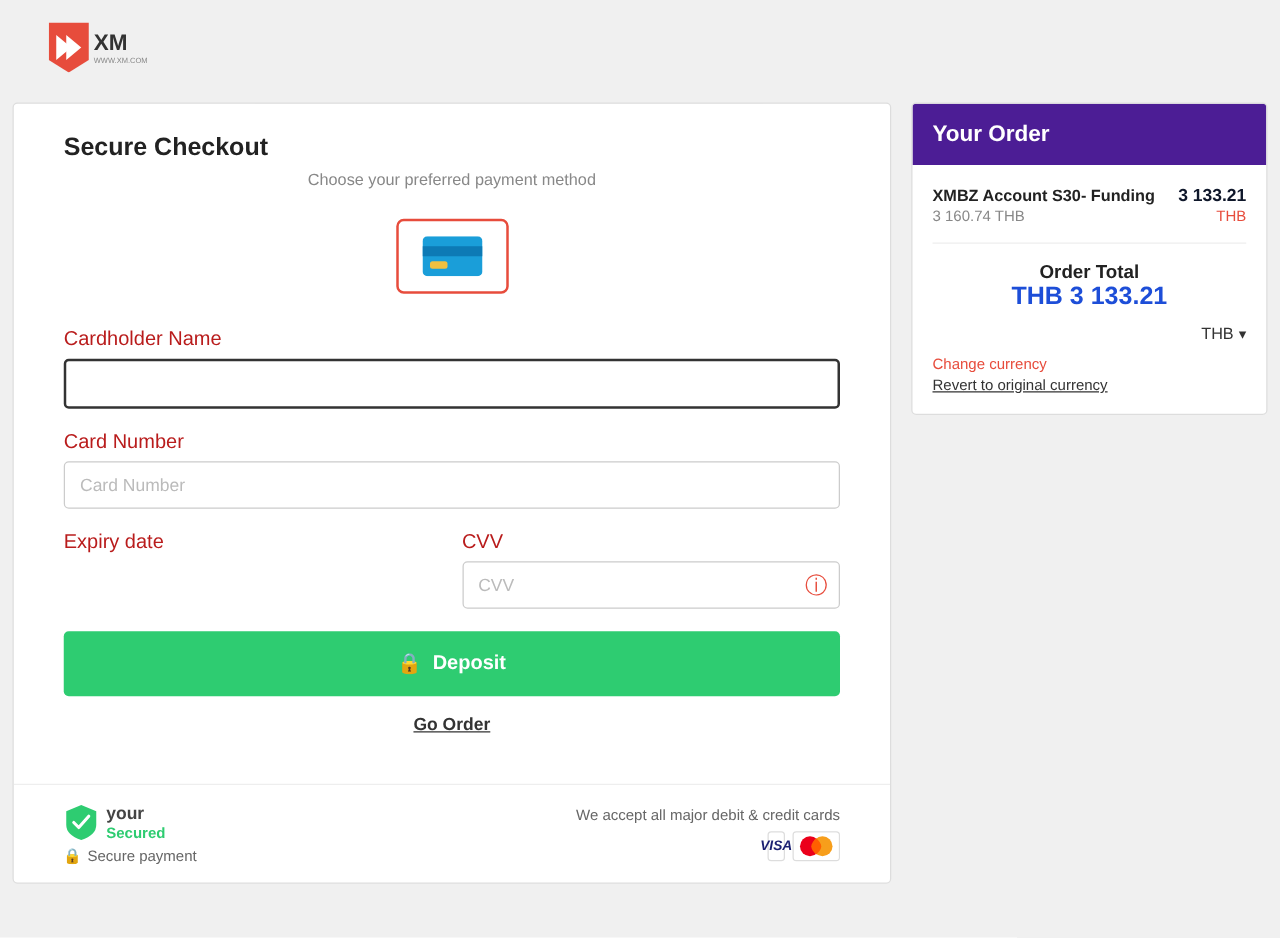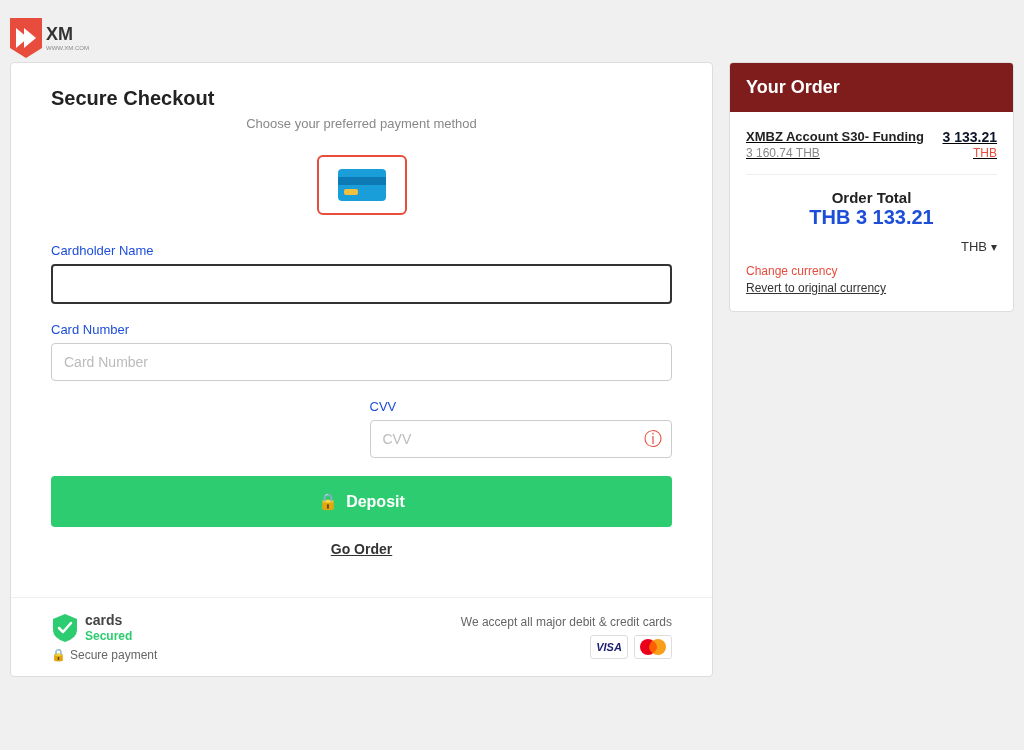--- a/index.html
+++ b/index.html
@@ -9,23 +9,24 @@
       min-height: 750px;
       padding: 10px;
     }
 
     .page-wrapper {
       max-width: 1024px;
       margin: 0 auto;
     }
 
     .header {
-      padding: 8px 0 4px 0;
+      padding: 8px 0 24px 0;
       display: flex;
       align-items: flex-end;
+      margin-left: 29px;
     }
 
     .logo-container {
       display: flex;
       align-items: center;
     }
 
     .logo-xm {
       width: 90px;
       height: 40px;
@@ -87,22 +88,22 @@
       width: 48px;
       height: 32px;
     }
 
     .form-group {
       margin-bottom: 18px;
     }
 
     .form-label {
       display: block;
-      font-size: 13px;
-      color: #1d4ed8;
+      font-size: 16px;
+      color: #b91c1c;
       margin-bottom: 6px;
     }
 
     .form-input {
       width: 100%;
       padding: 10px 12px;
       border: 1px solid #ccc;
       border-radius: 4px;
       font-size: 14px;
       color: #333;
@@ -236,21 +237,21 @@
       margin-bottom: 6px;
     }
 
     .card-logos {
       display: flex;
       gap: 6px;
       justify-content: flex-end;
     }
 
     .visa-badge {
-      width: 38px;
+      width: 14px;
       height: 24px;
       background: #fff;
       border: 1px solid #ddd;
       border-radius: 3px;
       display: flex;
       align-items: center;
       justify-content: center;
       font-size: 11px;
       font-weight: bold;
       color: #1a1f71;
@@ -272,42 +273,41 @@
     
     .order-panel {
       width: 285px;
       background: #fff;
       border: 1px solid #ddd;
       border-radius: 4px;
       overflow: hidden;
     }
 
     .order-header {
-      background: #7f1d1d;
+      background: #4c1d95;
       padding: 14px 16px;
     }
 
     .order-header-title {
       color: #fff;
       font-size: 18px;
       font-weight: bold;
     }
 
     .order-body {
       padding: 16px;
     }
 
     .order-item {
       display: flex;
       justify-content: space-between;
       align-items: flex-end;
       padding-bottom: 14px;
       border-bottom: 1px solid #eee;
       margin-bottom: 14px;
-      text-decoration: underline;
     }
 
     .order-item-left {
       flex: 1;
     }
 
     .order-item-name {
       font-size: 13px;
       font-weight: bold;
       color: #222;
@@ -442,20 +442,21 @@
           <input type="text" class="form-input active-field" placeholder="" style="">
         </div>
 
         <div class="form-group">
           <label class="form-label">Card Number</label>
           <input type="text" class="form-input" placeholder="Card Number" style="">
         </div>
 
         <div class="form-row">
           <div class="form-group">
+            <label class="form-label">Expiry date</label>
           </div>
           <div class="form-group">
             <label class="form-label">CVV</label>
             <div class="cvv-wrapper">
               <input type="text" class="form-input" placeholder="CVV" style="">
               <span class="cvv-help-icon">ⓘ</span>
             </div>
           </div>
         </div>
 
@@ -471,21 +472,21 @@
       <div class="checkout-footer">
         <div class="nuvei-section">
           <div>
             <div class="nuvei-logo">
 
               <svg class="nuvei-shield" viewBox="0 0 28 32" xmlns="http://www.w3.org/2000/svg">
                 <path d="M14,2 L26,7 L26,18 Q26,26 14,30 Q2,26 2,18 L2,7 Z" fill="#2ecc71"></path>
                 <path d="M8,16 L12,20 L20,11" stroke="white" stroke-width="2.5" fill="none" stroke-linecap="round" stroke-linejoin="round"></path>
               </svg>
               <div class="nuvei-text-group">
-                <span class="nuvei-brand">cards</span>
+                <span class="nuvei-brand">your</span>
                 <span class="nuvei-secured">Secured</span>
               </div>
             </div>
             <div class="secure-payment-label">
               <span class="lock-icon-small">🔒</span>
               <span>Secure payment</span>
             </div>
           </div>
         </div>
 

